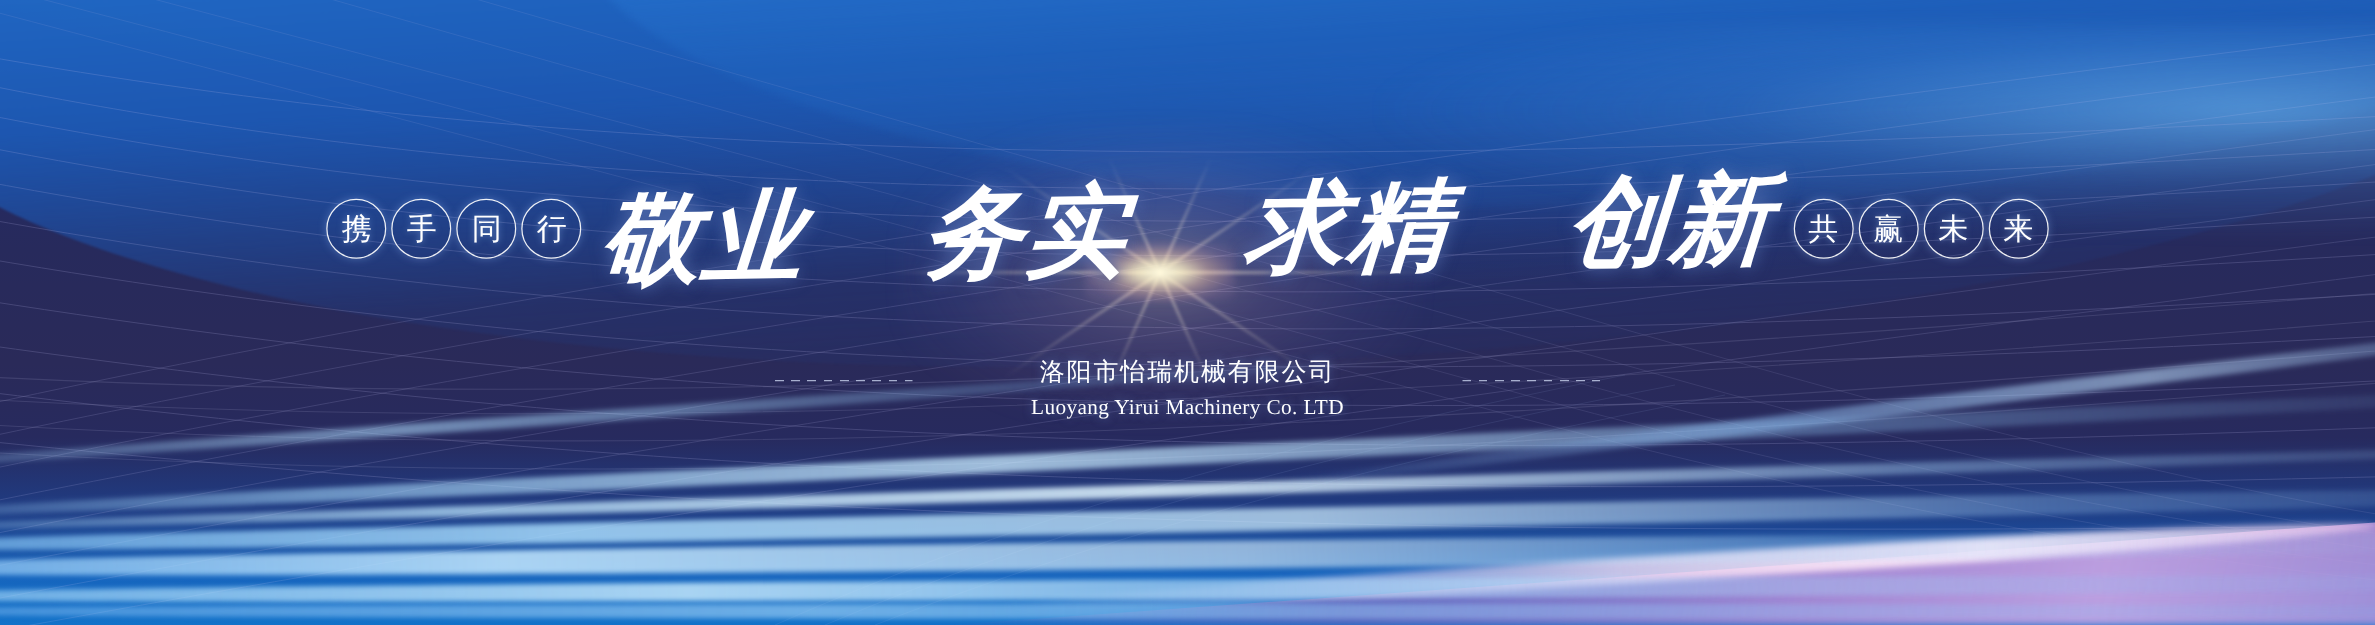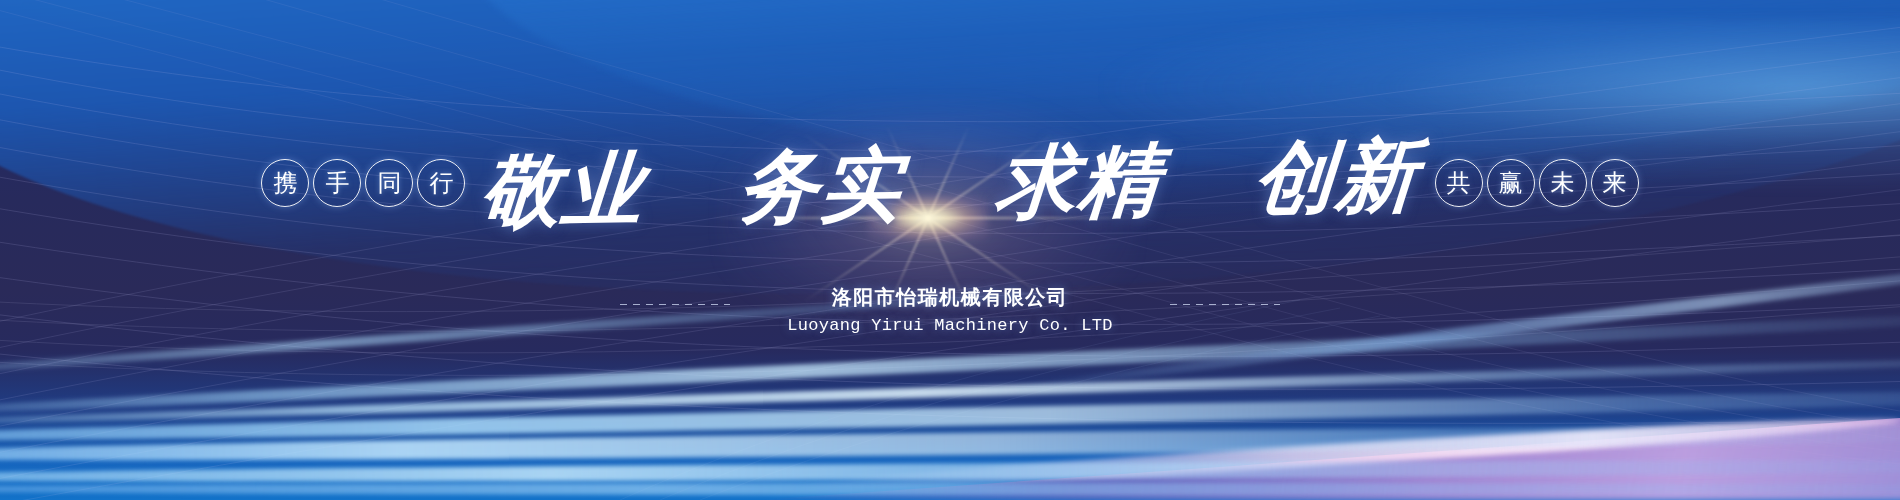--- a/index.html
+++ b/index.html
@@ -112,25 +112,24 @@
   }
   .dash{
     width:110px;height:1px;margin-top:22px;
     background:repeating-linear-gradient(90deg, rgba(210,220,245,0.75) 0 7px, rgba(210,220,245,0) 7px 13px);
   }
   .company-text{width:440px;text-align:center;}
   .company-cn{
     color:#ffffff;font-size:20px;line-height:1.5;letter-spacing:1.5px;
     font-family:"DejaVu Sans","Liberation Sans",sans-serif;
     text-shadow:0 0 8px rgba(120,170,240,0.5);
-    font-weight:bold;
   }
   .company-en{
     color:#ffffff;font-size:17px;line-height:1.6;letter-spacing:0.3px;
-    font-family:Liberation Mono, monospace;
+    font-family:Liberation Serif, serif;
     text-shadow:0 0 8px rgba(120,170,240,0.5);
   }
 </style>
 </head>
 <body>
 
 <div class="banner">
 
   <div class="layer">
     <div class="swoosh-top"></div>

